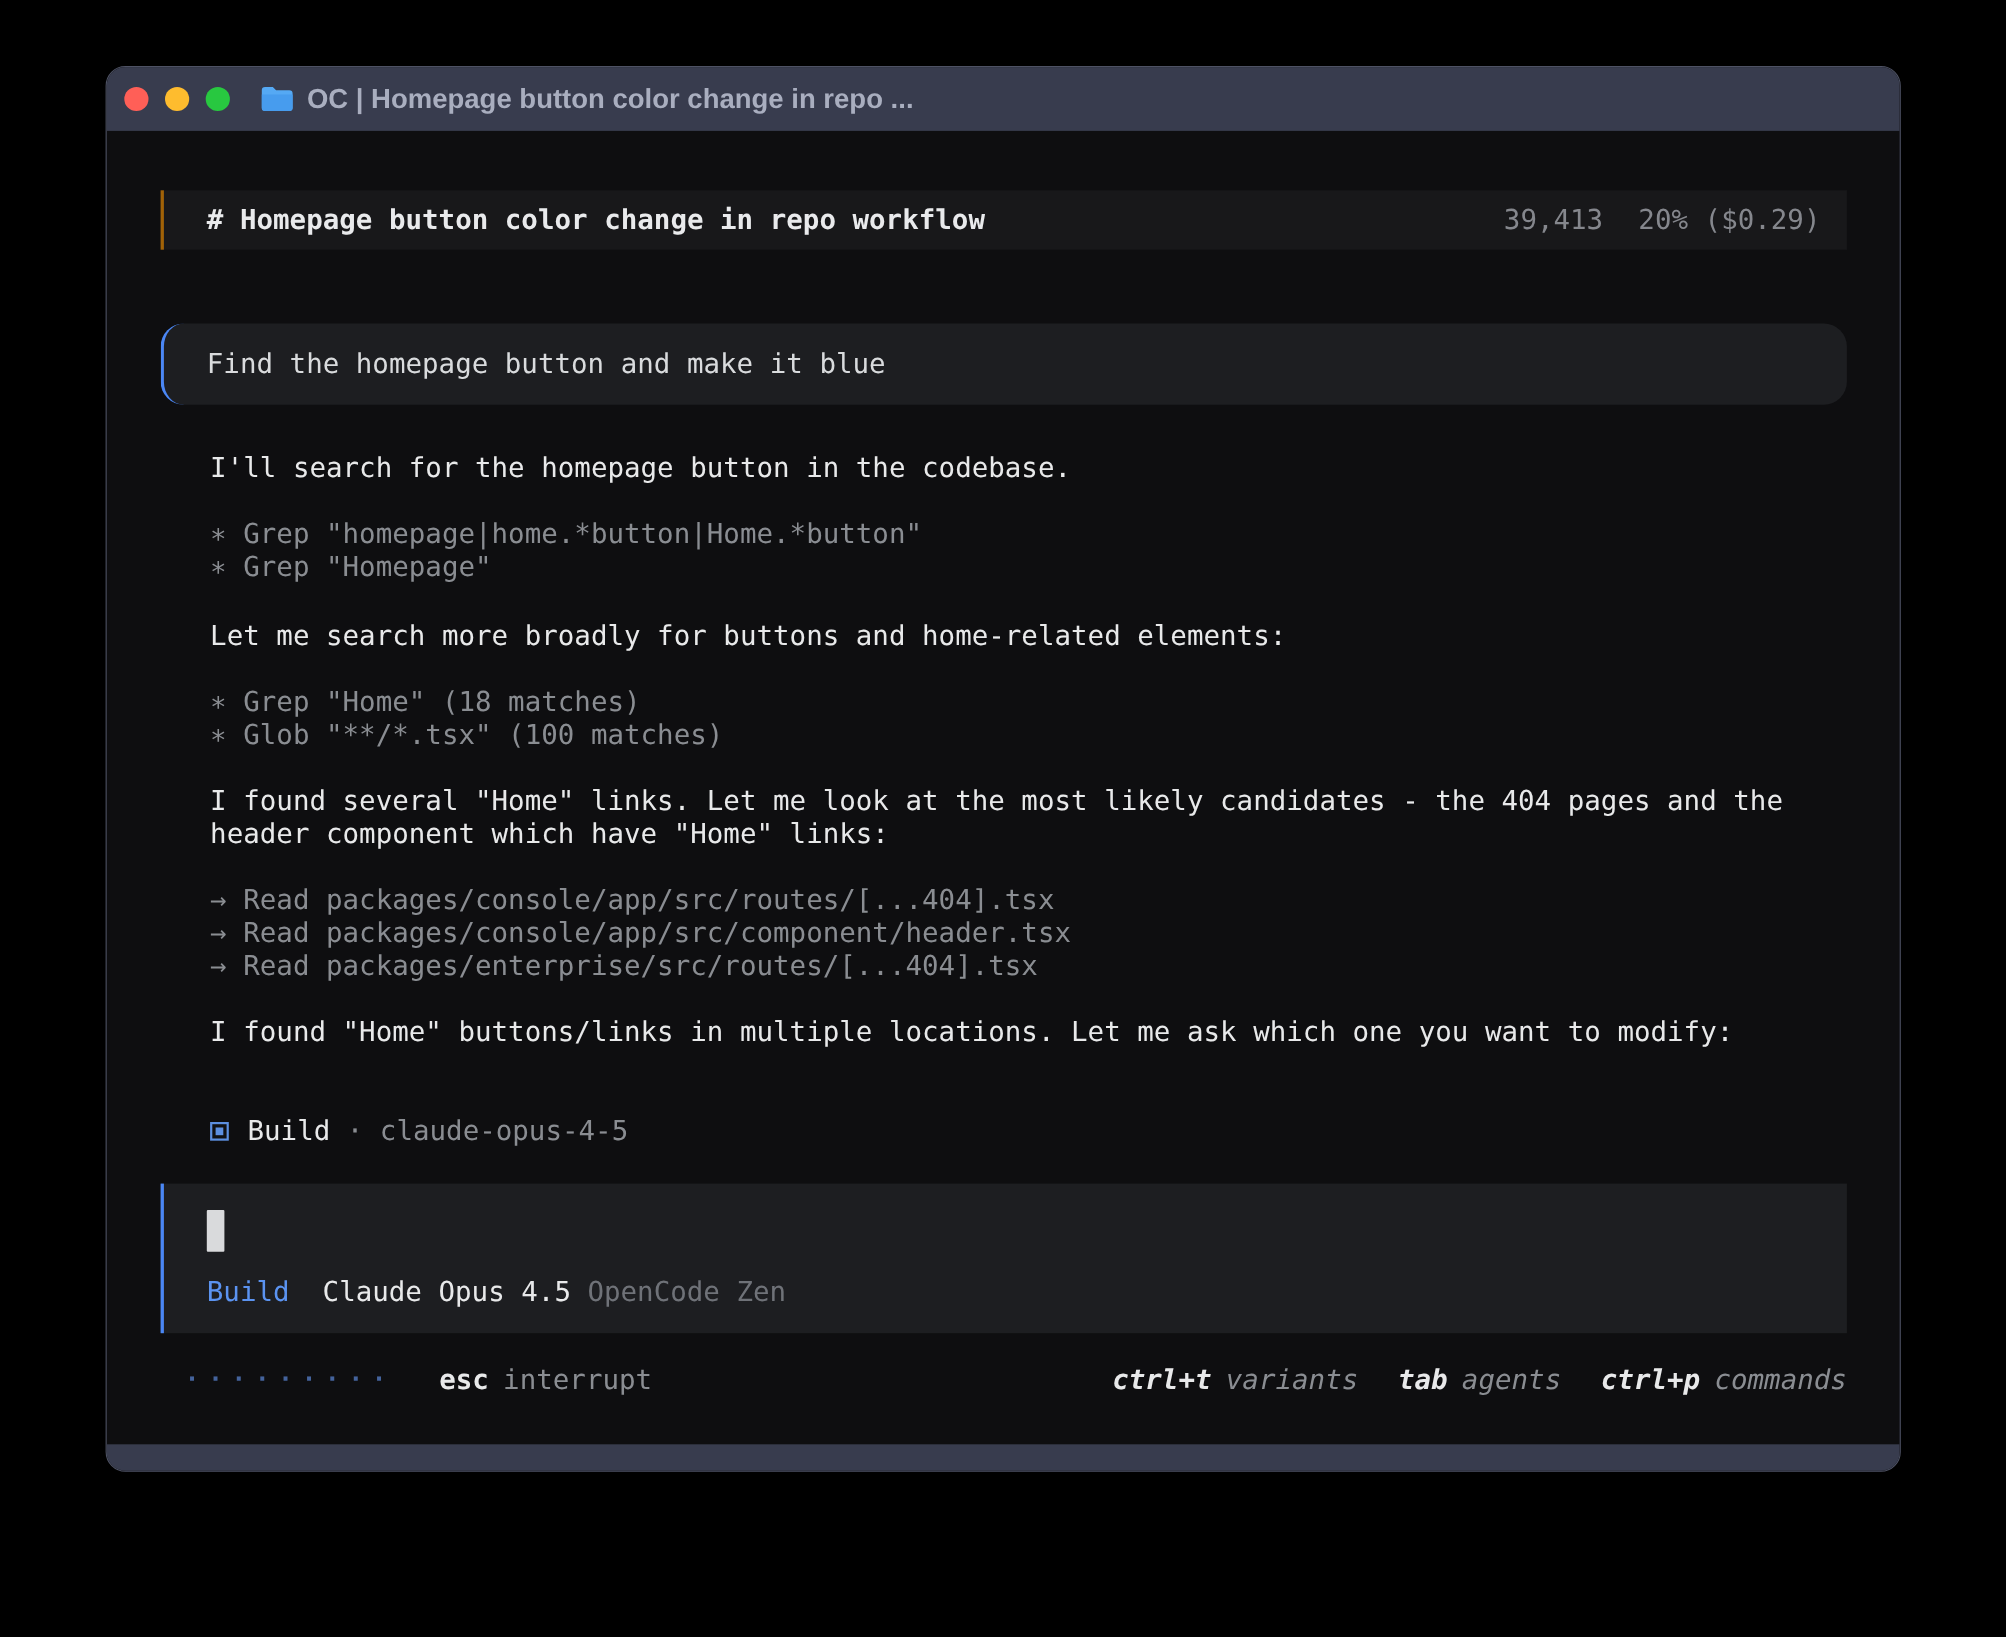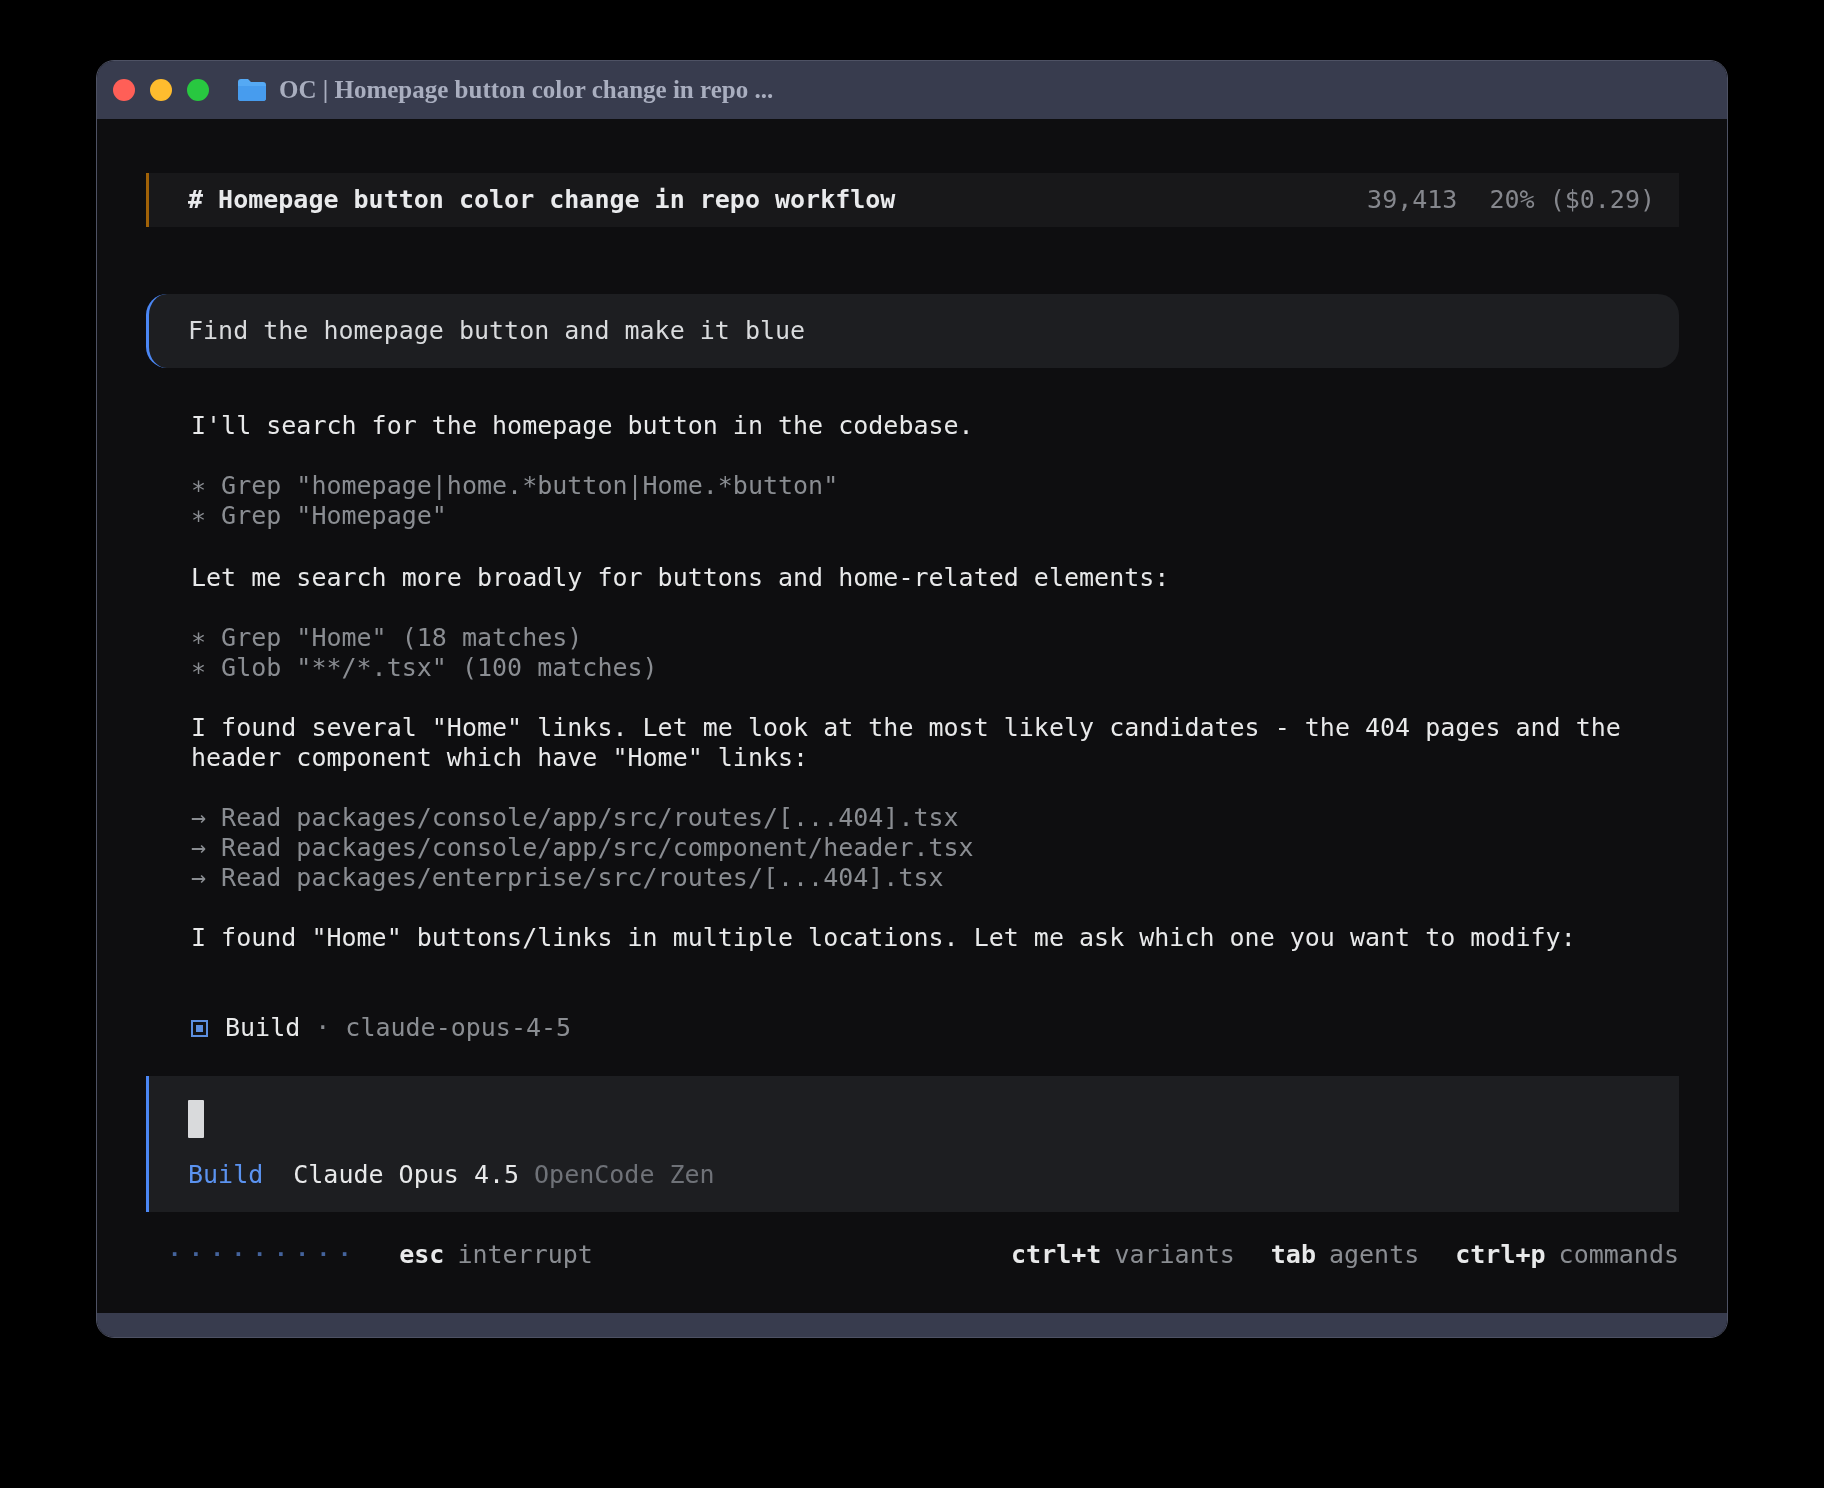--- a/index.html
+++ b/index.html
@@ -17,21 +17,21 @@
     height: 58px; background: #383c4e; display: flex; align-items: center;
     padding: 0 16px;
   }
   .traffic-lights { display: flex; gap: 15px; align-items: center; }
   .tl { width: 22px; height: 22px; border-radius: 50%; display: inline-block; }
   .tl.red    { background: #ff5f57; }
   .tl.yellow { background: #febc2e; }
   .tl.green  { background: #28c840; }
   .folder-icon { margin-left: 28px; display: inline-flex; align-items: center; }
   .window-title {
-    margin-left: 12px; font-family: Liberation Serif, serif;
+    margin-left: 12px; font-family: Liberation Sans, sans-serif;
     font-weight: bold; font-size: 25px; color: #a9aebf;
     white-space: nowrap; overflow: hidden;
   }
 
   
   .terminal {
     height: 1194px; padding: 0 48px 0 49px; overflow: hidden;
     font-size: 25px; line-height: 30px; color: #e8e9ea;
   }
 
@@ -83,21 +83,21 @@
     justify-content: space-between; align-items: center; white-space: nowrap;
   }
   .sb-left { display: flex; align-items: center; padding-left: 22px; }
   .spinner {
     color: #44639c; font-weight: bold; font-size: 22px; letter-spacing: 8px;
     margin-right: 40px;
   }
   .kb { display: inline-flex; }
   .kb .key { font-weight: bold; color: #e8e9ea; }
   .kb .label { color: #8a8d92; margin-left: 13px; }
-  .sb-right { display: flex; gap: 36px; align-items: center; }
+  .sb-right { display: flex; gap: 36px; align-items: center; font-style: italic; }
 
   
   .bottombar { height: 26px; background: #383c4e; }
 </style>
 </head>
 <body>
 
 <div class="window">
 
   <div class="titlebar">

